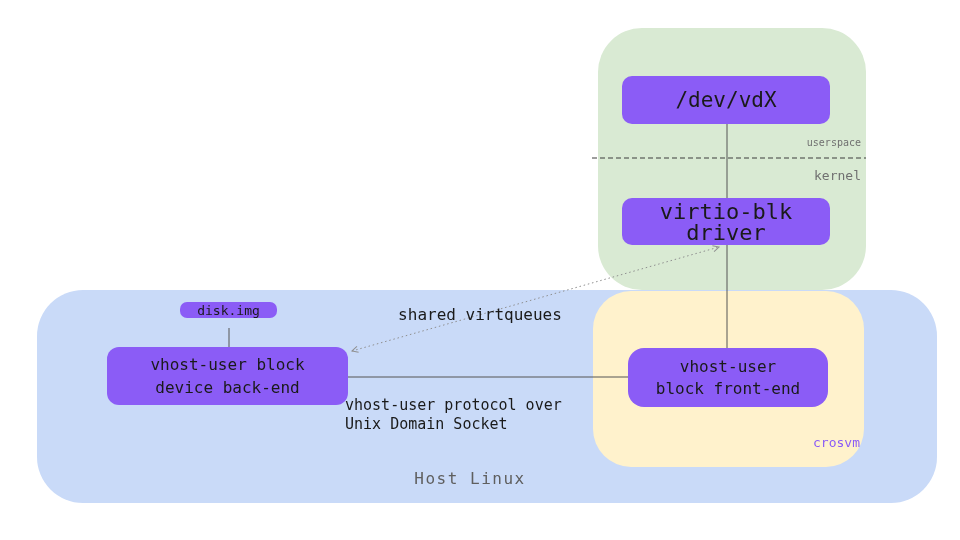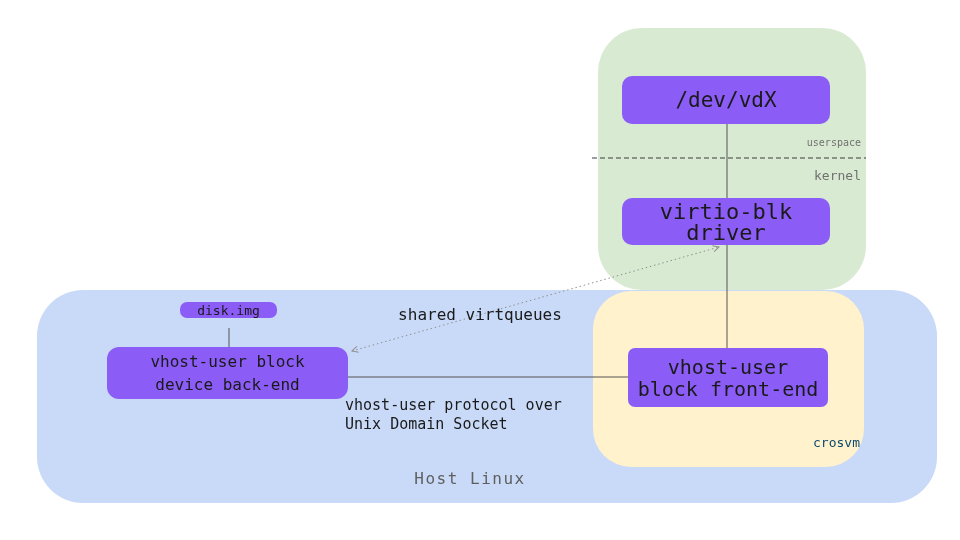--- a/index.html
+++ b/index.html
@@ -65,51 +65,51 @@
     line-height: 21px;
   }
   .node-diskimg {
     left: 180px; top: 302px;
     width: 97px; height: 16px;
     border-radius: 7px;
     font-size: 13px;
   }
   .node-backend {
     left: 107px; top: 347px;
-    width: 241px; height: 52px;
+    width: 241px; height: 58px;
     border-radius: 12px;
     font-size: 16px;
     line-height: 23px;
   }
   .node-frontend {
     left: 628px; top: 348px;
     width: 200px; height: 59px;
-    border-radius: 7px;
-    font-size: 20px;
+    border-radius: 16px;
+    font-size: 16px;
     line-height: 22px;
   }
   .lbl {
     position: absolute;
     white-space: nowrap;
   }
   .lbl-userspace {
     right: 99px; top: 137px;
     font-size: 10px;
     color: #707070;
   }
   .lbl-kernel {
     right: 99px; top: 159px;
     font-size: 13px;
     color: #707070;
     margin-top: 9px;
   }
   .lbl-crosvm {
     right: 100px; top: 435px;
     font-size: 13px;
-    color: #0c4a6e;
+    color: #8b5cf6;
   }
   .lbl-hostlinux {
     left: 390px; top: 469px;
     width: 160px;
     text-align: center;
     font-size: 16px;
     letter-spacing: 1.5px;
     color: #5f5f5f;
   }
   .lbl-virtqueues {

